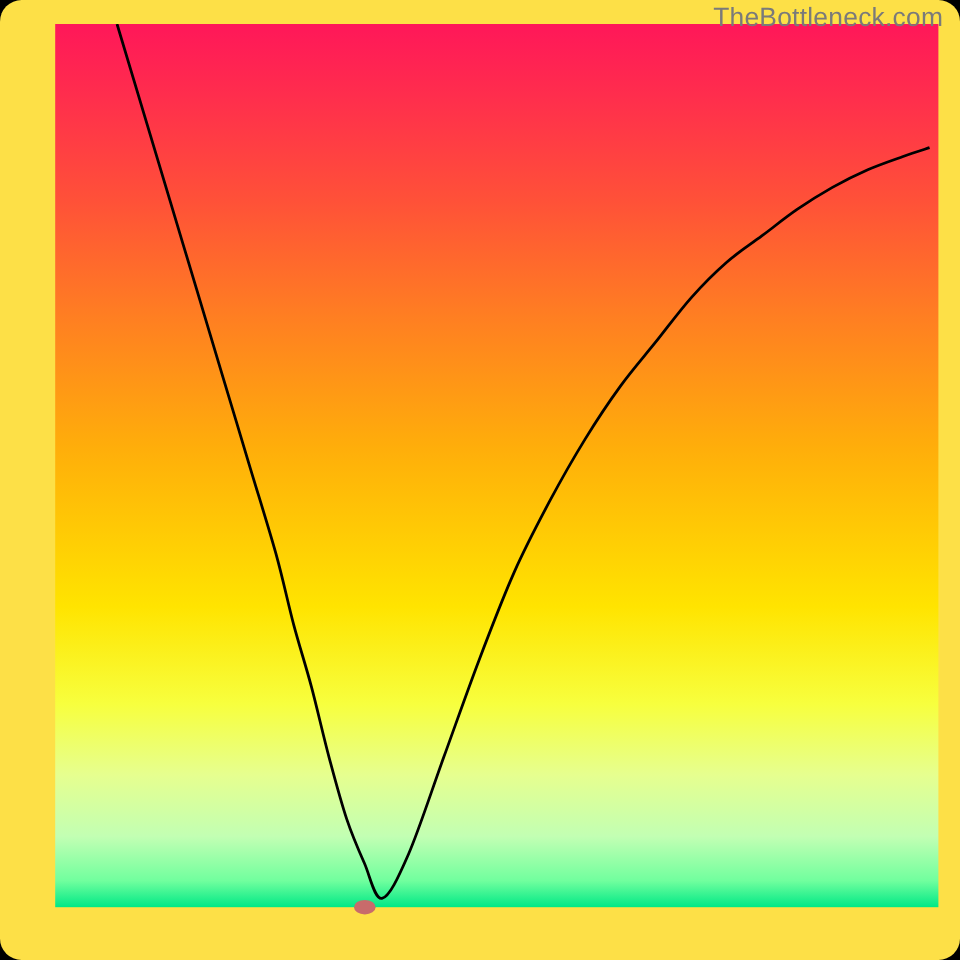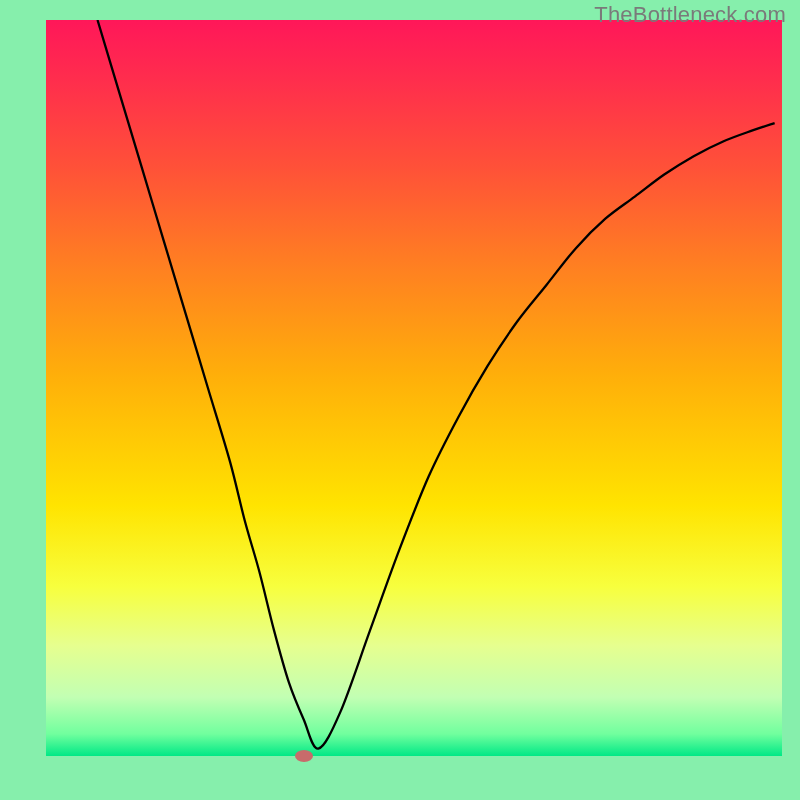--- a/index.html
+++ b/index.html
@@ -3,21 +3,22 @@
 <meta charset="utf-8">
 <style>
   * { margin: 0; padding: 0; box-sizing: border-box; }
   html, body { width: 800px; height: 800px; overflow: hidden; }
   body { background: #000; font-family: Arial, Helvetica, sans-serif; }
 
   .frame {
     position: absolute;
     left: 0; top: 0;
     width: 800px; height: 800px;
-    background: #86efac;
+    background: #fde047;
+    border-radius: 18px;
   }
 
   .plot {
     position: absolute;
     left: 46px;
     top: 20px;
     width: 736px;
     height: 736px;
     background: linear-gradient(
       to bottom,

